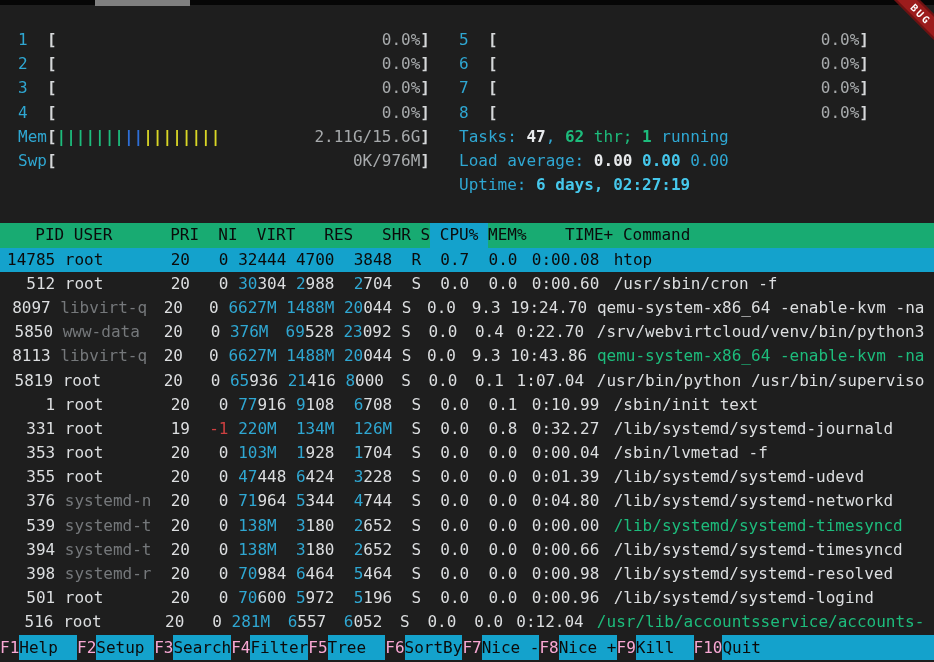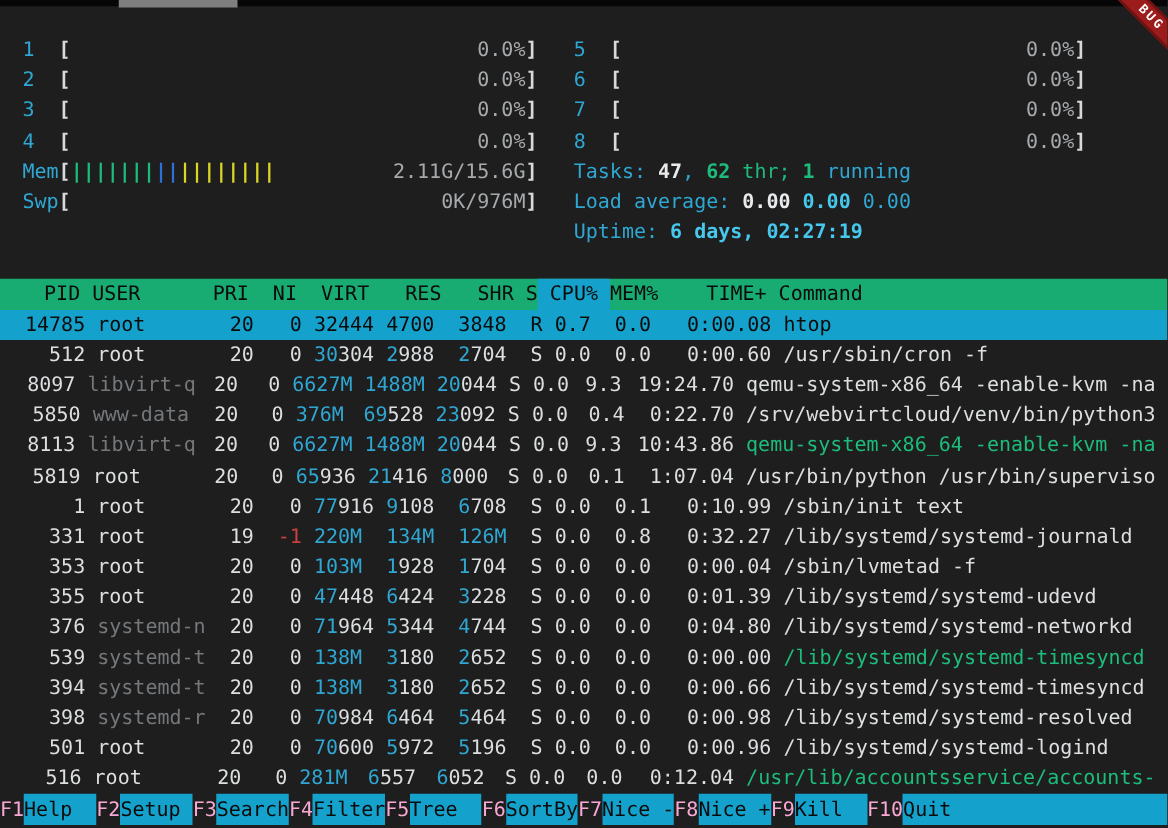--- a/index.html
+++ b/index.html
@@ -31,33 +31,33 @@
   #mem-bars .green{color:var(--gn)} #mem-bars .blue{color:var(--bl)} #mem-bars .yellow{color:var(--yl)}
   .tline{display:flex;height:24.2px;line-height:24.2px;white-space:pre}
   .cy{color:var(--cy)} .wb{color:#e8eaec;font-weight:bold}
   .gn{color:var(--gn)} .gnb{color:var(--gn);font-weight:bold}
   .cybb{color:var(--cybb);font-weight:bold}
   
   #thead{position:absolute;left:0;top:223.4px;width:934px;height:24.2px;line-height:24.2px;
          background:var(--grbg);color:var(--ink);display:flex;padding-left:16px;white-space:pre}
   #thead .sort{background:var(--cybg)}
   #rows{position:absolute;left:0;top:247.6px;width:934px}
-  .prow{display:flex;height:24.2px;line-height:24.2px;padding-left:20px}
+  .prow{display:flex;height:24.2px;line-height:24.2px;padding-left:7px}
   .prow>span{margin-right:1ch;white-space:pre}
   .c-pid{width:5ch;text-align:right}
   .c-user{width:9ch}
   .c-user.dim{color:var(--dimuser)}
   .c-pri{width:3ch;text-align:right}
   .c-ni{width:3ch;text-align:right}
   .c-ni.neg{color:var(--rd)}
   .c-num{width:5ch;}
   .cyt{color:var(--cy)}
   .c-s{width:1ch}
-  .c-cpu,.c-mem{width:4ch;}
-  .c-time{width:8ch;text-align:right}
+  .c-cpu,.c-mem{width:4ch;text-align:right}
+  .c-time{width:8ch;text-align:center}
   .c-cmd{margin-right:0}
   .c-cmd.thread{color:var(--gn)}
   .prow.sel{background:var(--cybg)}
   .prow.sel span{color:var(--ink)!important}
   
   #fbar{position:absolute;left:0;top:634.6px;width:934px;height:25px;line-height:25px;display:flex}
   #fkeys{display:flex}
   .fcell{display:flex}
   .fkey{white-space:pre;color:#f9a8d4}
   .flabel{width:6ch;white-space:pre;background:var(--cybg);color:var(--ink)}

